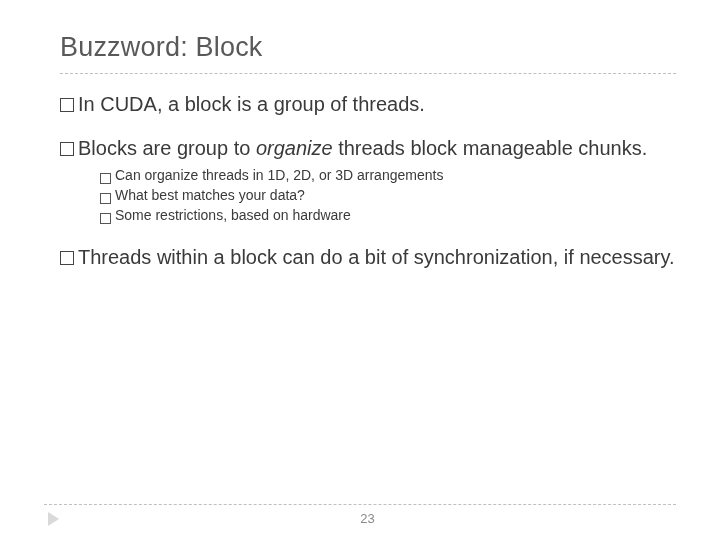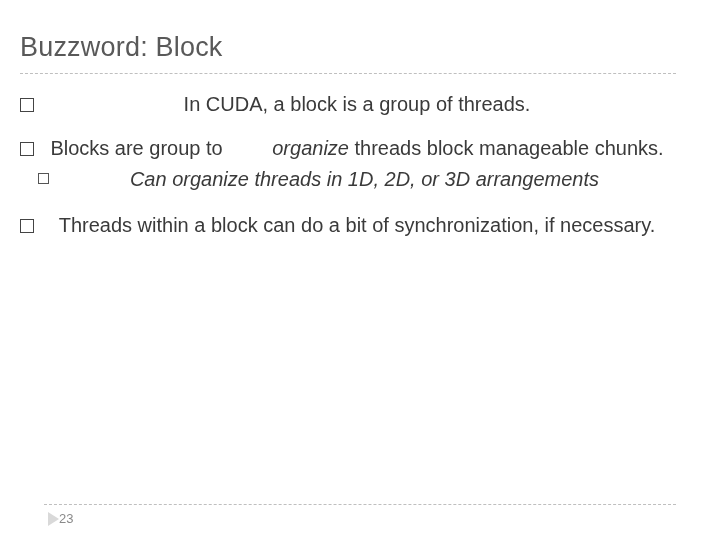--- a/index.html
+++ b/index.html
@@ -1,34 +1,34 @@
 <!DOCTYPE html>
 <html><head>
 <meta charset="utf-8">
 <style>
   * { margin: 0; padding: 0; box-sizing: border-box; }
   html, body { width: 720px; height: 540px; background: #fff; font-family: Arial, Helvetica, sans-serif; color: #434343; }
-  .slide { width: 720px; height: 540px; position: relative; padding: 32px 44px 10px 20px; }
+  .slide { width: 720px; height: 540px; position: relative; padding: 32px 44px 10px 60px; }
   .title-row { font-size: 27px; font-weight: 400; color: #595959; letter-spacing: 0.2px; }
   .title-underline { border: none; border-top: 1.5px dashed #bfbfbf; margin-top: 10px; margin-bottom: 18px; }
   .body { font-size: 20px; line-height: 1.28; color: #3a3a3a; }
-  .bullet-l1 { display: flex; margin-bottom: 18px; text-align: center; }
+  .bullet-l1 { display: flex; margin-bottom: 18px; }
   .bullet-l1:last-of-type { margin-bottom: 0; margin-top: 9px; }
   .bullet-l1 .sq { flex: 0 0 14px; height: 14px; margin-top: 6px; margin-right: 4px; border: 1.4px solid #444; background: transparent; }
   .bullet-l1 .txt { flex: 1; }
   .sub-list { margin-top: 6px; }
-  .bullet-l2 { display: flex; font-size: 20px; margin-bottom: 2px; font-style: italic; }
+  .bullet-l2 { display: flex; font-size: 14px; margin-left: 22px; margin-bottom: 2px; }
   .bullet-l2 .sq { flex: 0 0 11px; height: 11px; margin-top: 6px; margin-right: 4px; border: 1.2px solid #555; background: transparent; }
   .bullet-l2 .txt { flex: 1; }
-  em.org { font-style: italic; margin-left: 44px; }
+  em.org { font-style: italic; }
   .footer { position: absolute; left: 0; right: 0; bottom: 14px; }
   .footer-line { border: none; border-top: 1.5px dashed #bfbfbf; margin: 0 44px 6px 44px; }
   .footer-row { display: flex; align-items: center; padding: 0 44px; }
   .arrow { width: 0; height: 0; border-top: 7px solid transparent; border-bottom: 7px solid transparent; border-left: 11px solid #d9d9d9; margin-left: 4px; }
-  .pagenum { flex: 1; font-size: 13px; color: #8a8a8a; }
+  .pagenum { flex: 1; text-align: center; font-size: 13px; color: #8a8a8a; }
 </style>
 </head>
 <body>
 
 <div class="slide">
   <div class="title-row">Buzzword: Block</div>
   <hr class="title-underline">
 
   <div class="body">
 
@@ -39,20 +39,28 @@
 
     <div class="bullet-l1">
       <span class="sq"></span>
       <span class="txt">
         <span>Blocks are group to </span><em class="org">organize</em><span> threads block manageable chunks.</span>
         <div class="sub-list">
           <div class="bullet-l2">
             <span class="sq"></span>
             <span class="txt">Can organize threads in 1D, 2D, or 3D arrangements</span>
           </div>
+          <div class="bullet-l2">
+            <span class="sq"></span>
+            <span class="txt">What best matches your data?</span>
+          </div>
+          <div class="bullet-l2">
+            <span class="sq"></span>
+            <span class="txt">Some restrictions, based on hardware</span>
+          </div>
         </div>
       </span>
     </div>
 
     <div class="bullet-l1">
       <span class="sq"></span>
       <span class="txt">Threads within a block can do a bit of synchronization, if necessary.</span>
     </div>
 
   </div>

